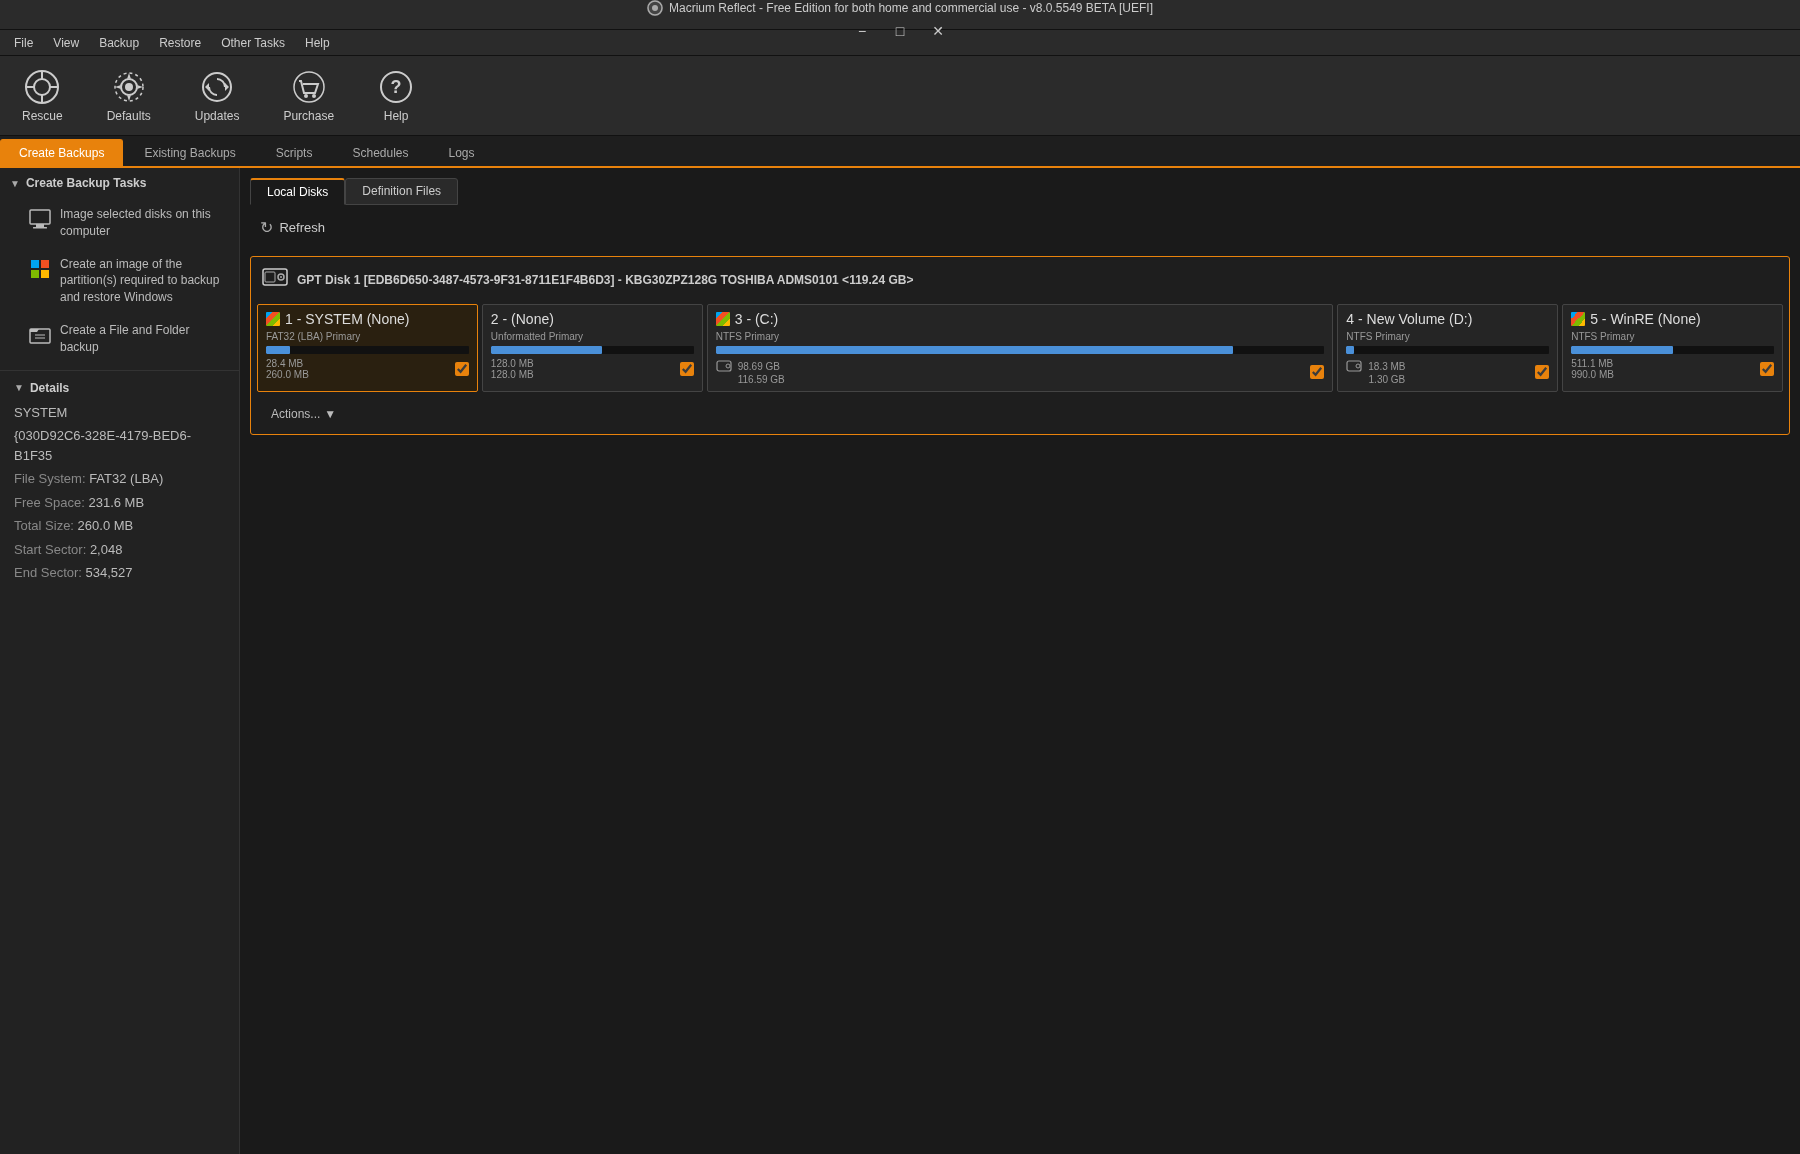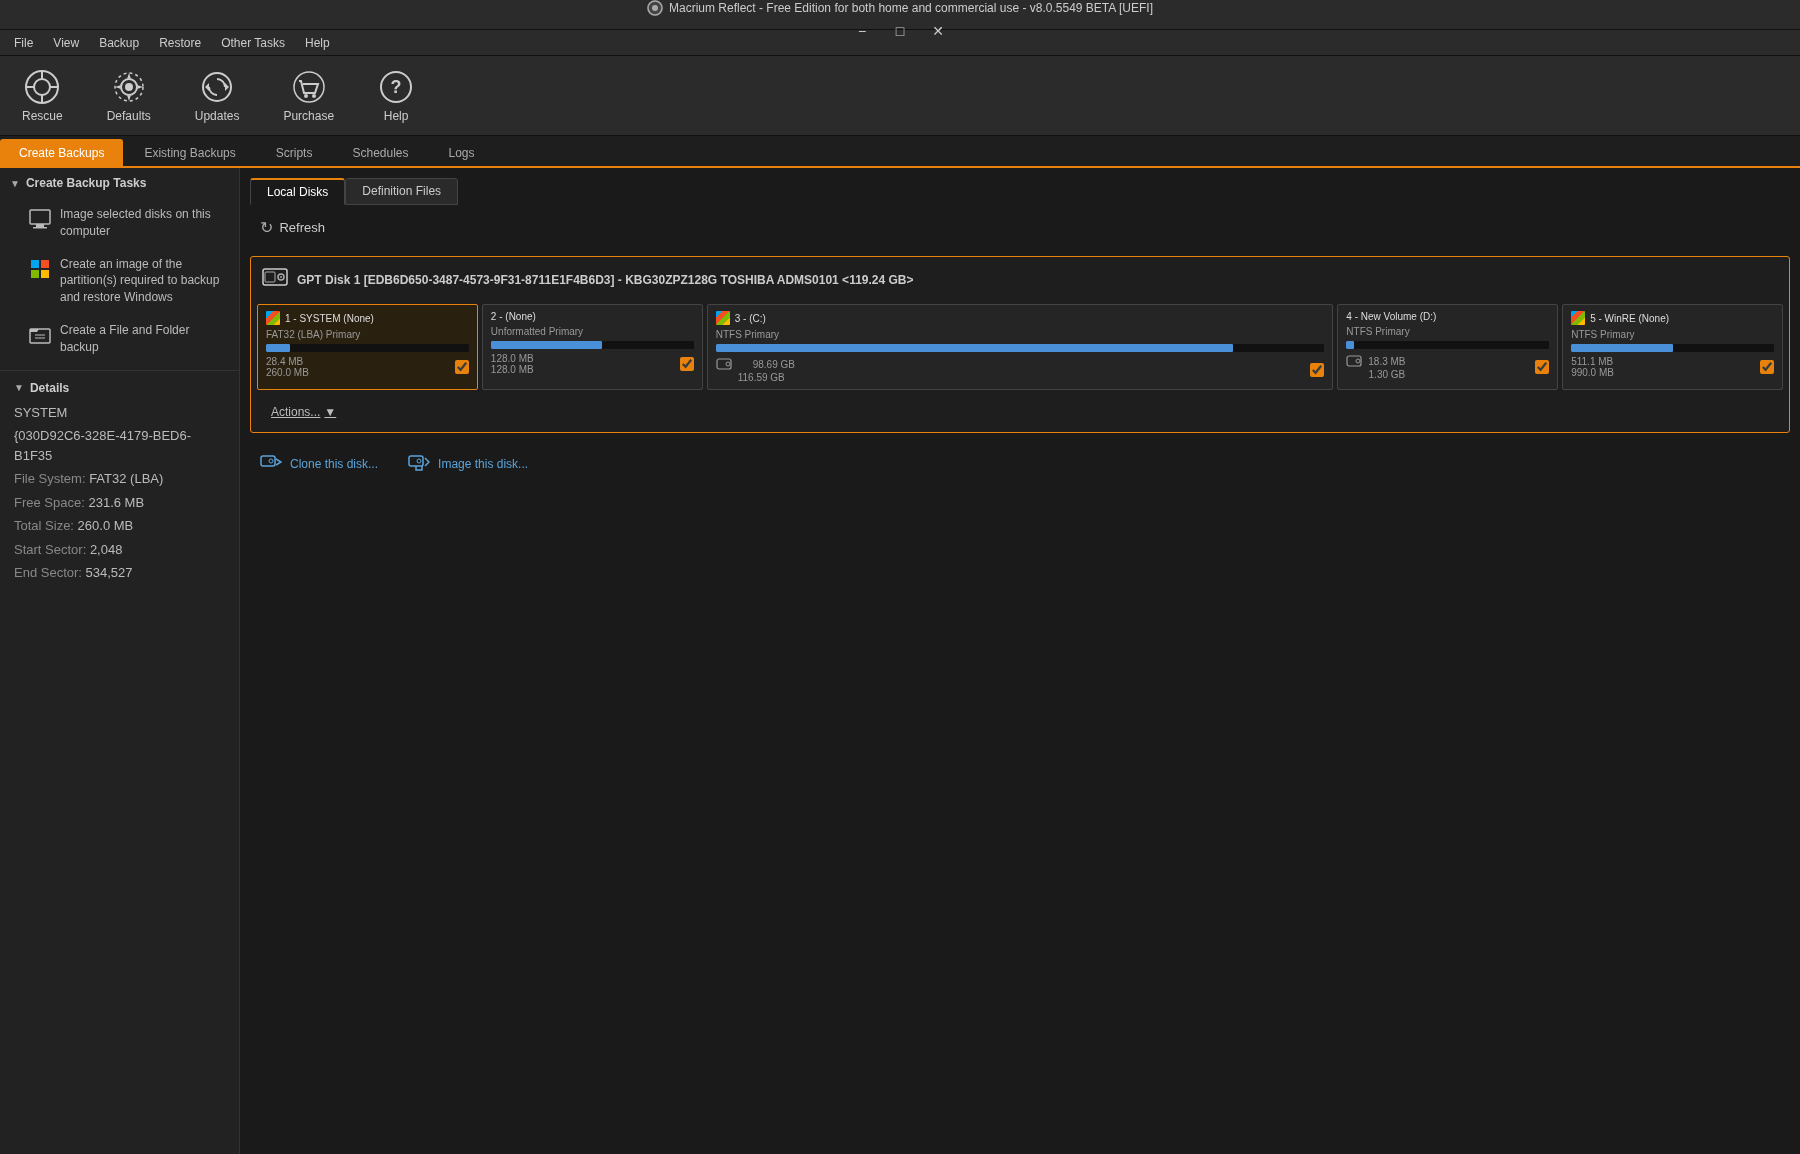--- a/index.html
+++ b/index.html
@@ -299,21 +299,21 @@
       gap: 5px;
       margin-bottom: 4px;
     }
     .partition-win-icon {
       width: 14px; height: 14px;
       background: linear-gradient(135deg, #00a4ef 25%, #f25022 25%, #f25022 50%, #7fba00 50%, #7fba00 75%, #ffb900 75%);
       border-radius: 1px;
       flex-shrink: 0;
     }
     .partition-name {
-      font-size: 10px;
+      font-size: 14px;
       color: #ddd;
       white-space: nowrap;
       overflow: hidden;
       text-overflow: ellipsis;
     }
     .partition-type {
       font-size: 10px;
       color: #999;
       margin-bottom: 4px;
     }
@@ -358,21 +358,20 @@
     }
     .actions-btn {
       display: flex;
       align-items: center;
       gap: 4px;
       cursor: pointer;
       color: #bbb;
       font-size: 12px;
       padding: 3px 8px;
       border-radius: 3px;
-      text-decoration: underline;
     }
 
     
     #action-links {
       display: flex;
       gap: 30px;
       padding: 6px 10px;
       margin-top: 4px;
     }
     .action-link {
@@ -631,21 +630,21 @@
           <div class="partition-header">
             <div class="partition-win-icon"></div>
             <span class="partition-name">3 - (C:)</span>
           </div>
           <div class="partition-type">NTFS Primary</div>
           <div class="partition-bar-bg">
             <div class="partition-bar-fill large"></div>
           </div>
           <div class="partition-sizes">
             <div>
-              <div style="display:flex;align-items:center;gap:21px;">
+              <div style="display:flex;align-items:center;gap:6px;">
                 <svg width="16" height="16" viewBox="0 0 16 16">
                   <rect x="1" y="3" width="14" height="10" rx="2" fill="none" stroke="#999" stroke-width="1.2"></rect>
                   <circle cx="12" cy="8" r="2" fill="none" stroke="#999" stroke-width="1"></circle>
                 </svg>
                 <span class="partition-size-text">98.69 GB</span>
               </div>
               <div class="partition-size-text" style="padding-left:22px;">116.59 GB</div>
             </div>
             <input type="checkbox" class="partition-checkbox" checked="" style="">
           </div>
@@ -695,38 +694,15 @@
       </div>
 
       <div class="actions-row">
         <div class="actions-btn">
           <span>Actions...</span>
           <span>▼</span>
         </div>
       </div>
     </div>
 
-    <div id="action-links">
-      <div class="action-link">
-        <div class="action-link-icon">
-          <svg width="22" height="18" viewBox="0 0 22 18">
-            <rect x="1" y="3" width="14" height="10" rx="2" fill="none" stroke="#5ba3d9" stroke-width="1.5"></rect>
-            <path d="M16 6 L21 9 L16 12" fill="none" stroke="#5ba3d9" stroke-width="1.5"></path>
-            <circle cx="11" cy="8" r="2" fill="none" stroke="#5ba3d9" stroke-width="1"></circle>
-          </svg>
-        </div>
-        <span>Clone this disk...</span>
-      </div>
-      <div class="action-link">
-        <div class="action-link-icon">
-          <svg width="22" height="18" viewBox="0 0 22 18">
-            <rect x="1" y="3" width="14" height="10" rx="2" fill="none" stroke="#5ba3d9" stroke-width="1.5"></rect>
-            <path d="M8 13 L8 17 L14 17 L14 13" fill="none" stroke="#5ba3d9" stroke-width="1.5"></path>
-            <circle cx="11" cy="8" r="2" fill="none" stroke="#5ba3d9" stroke-width="1"></circle>
-            <path d="M17 5 L21 9 L17 13" fill="none" stroke="#5ba3d9" stroke-width="1.5"></path>
-          </svg>
-        </div>
-        <span>Image this disk...</span>
-      </div>
-    </div>
 
   </div>
 </div>
 
 </body></html>

